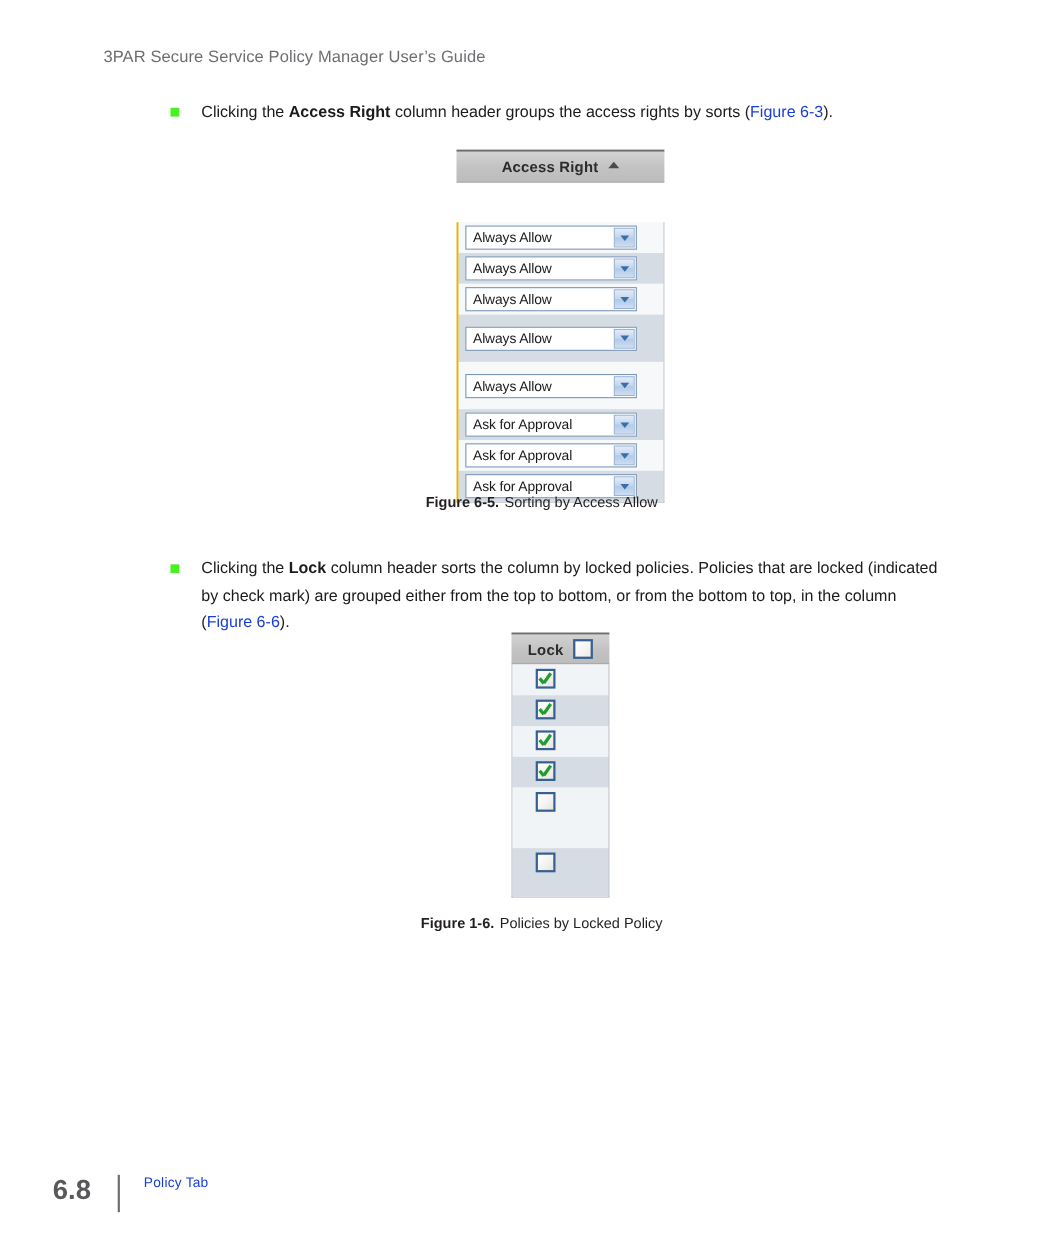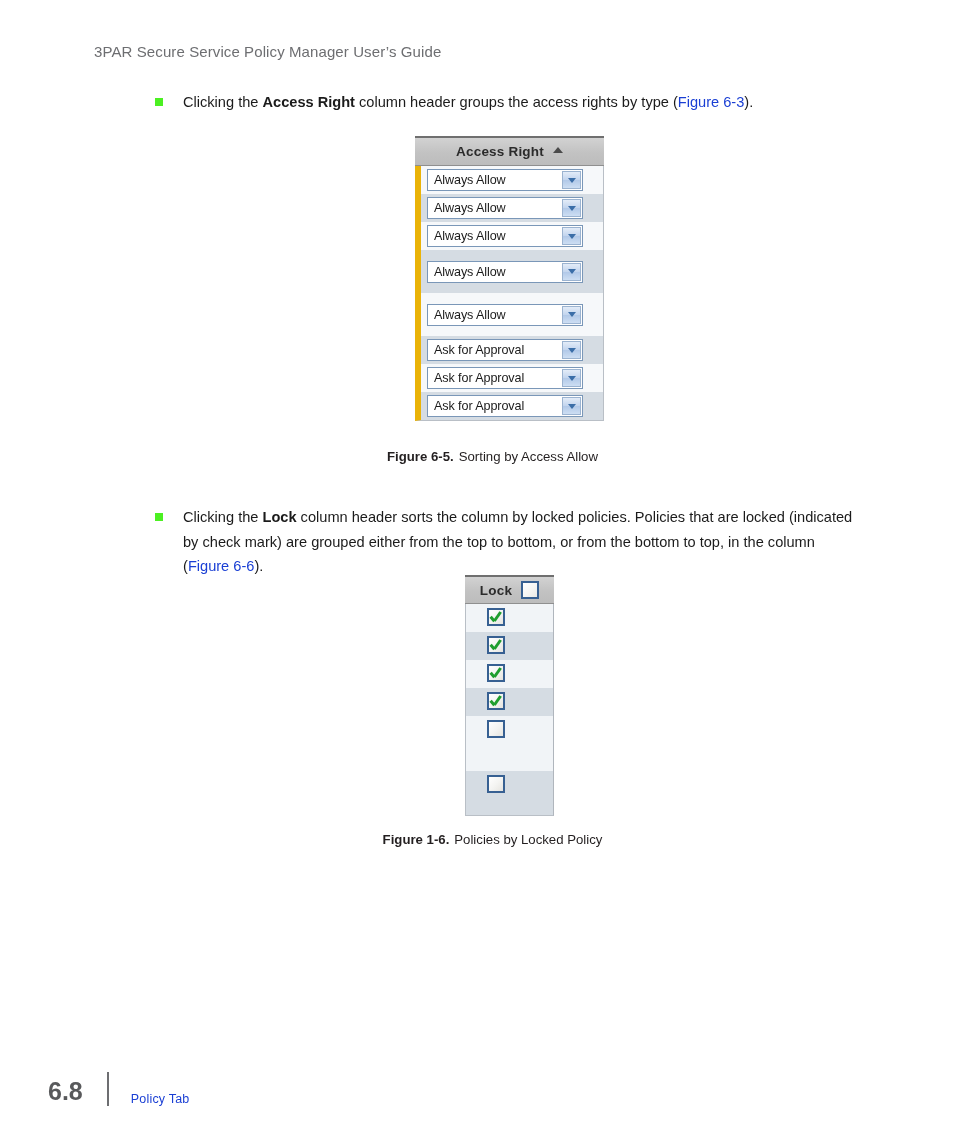--- a/index.html
+++ b/index.html
@@ -100,24 +100,25 @@
     margin-left: 9px;
     width: 0; height: 0;
     border-left: 5px solid transparent;
     border-right: 5px solid transparent;
     border-bottom: 6px solid #4a4a4a;
     position: relative;
     top: -2px;
   }
 
   .ar-body {
-    border-left: 6px solid #eab308;
+    border-left: 2px solid #eab308;
     border-right: 1px solid #b9bfc6;
     border-bottom: 1px solid #b9bfc6;
     box-sizing: border-box;
+    margin-top: 36px;
   }
   .ar-row {
     position: relative;
     box-sizing: border-box;
     display: flex;
     align-items: center;
     padding-left: 6px;
     padding-right: 6px;
   }
   .ar-row.white { background: #f6f8fa; }
@@ -243,21 +244,21 @@
     left: 6px; top: 0px;
     transform: rotate(35deg);
   }
 
   
   .footer {
     position: absolute;
     left: 48px;
     top: 1068px;
     display: flex;
-    align-items: flex-end;
+    align-items: flex-start;
     height: 38px;
   }
   .folio {
     font-size: 25px;
     font-weight: bold;
     color: #58595b;
     letter-spacing: 0px;
   }
   .folio-rule {
     width: 2px;
@@ -273,21 +274,21 @@
   }
 </style>
 </head>
 <body>
 
 <div class="running-head">3PAR Secure Service Policy Manager User’s Guide</div>
 
 <div class="bullet-block b1">
   <span class="bullet-marker"></span>
   <div class="bullet-text">
-    <span>Clicking the </span><span class="bold">Access Right</span><span> column header groups the access rights by type (</span><span class="xref">Figure 6-3</span><span>).</span>
+    <span>Clicking the </span><span class="bold">Access Right</span><span> column header groups the access rights by sorts (</span><span class="xref">Figure 6-3</span><span>).</span>
   </div>
 </div>
 
 <div class="figure" id="fig-access">
   <div class="ar-topline"></div>
 
   <div class="ar-header">
     <span class="ar-header-label">Access Right</span>
     <span class="sort-asc"></span>
   </div>

